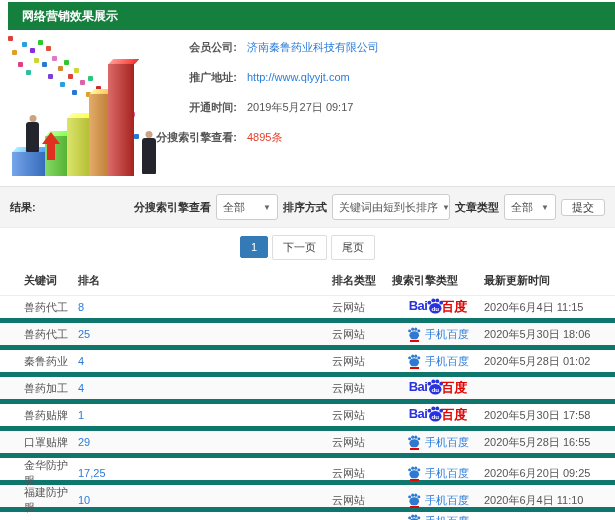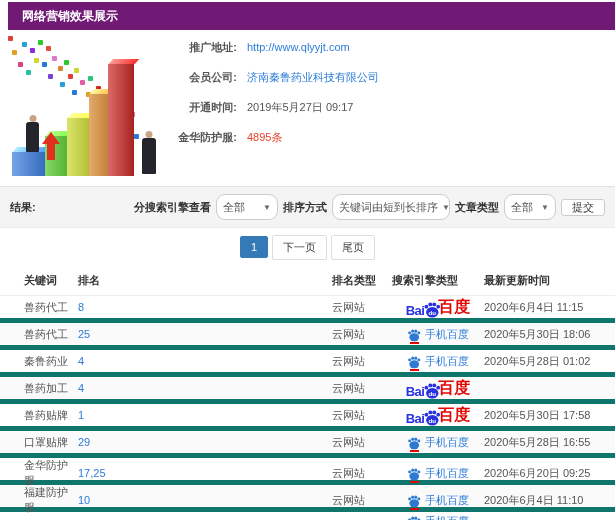--- a/index.html
+++ b/index.html
@@ -1,20 +1,20 @@
 <!DOCTYPE html>
 <html><head>
 <meta charset="utf-8">
 <style>
   * { box-sizing: border-box; margin: 0; padding: 0; }
   html,body { width:615px; height:520px; overflow:hidden; background:#fff;
     font-family:"Liberation Sans","DejaVu Sans",sans-serif; font-size:11px; color:#555; }
 
   
-  .titlebar { margin:2px 0 0 8px; height:28px; background:#701a75; color:#fff;
+  .titlebar { margin:2px 0 0 8px; height:28px; background:#15803d; color:#fff;
     line-height:28px; padding-left:14px; font-size:12px; font-weight:bold; }
 
   
   .info-section { position:relative; height:156px; }
 
   .illustration { position:absolute; left:2px; top:4px; width:170px; height:150px; }
   .bar { position:absolute; bottom:8px; background:linear-gradient(90deg,rgba(255,255,255,.30),rgba(0,0,0,.18)),var(--c); }
   .bar::before { content:''; position:absolute; top:-5px; left:3px; width:100%; height:5px;
     background:inherit; filter:brightness(1.45); transform:skewX(-42deg); }
   .bar1 { --c:#3a7de0; left:10px; width:36px; height:24px; }
@@ -46,21 +46,21 @@
   .info-value { margin-left:10px; color:#555; }
   .link { color:#2b7cd9; text-decoration:none; }
   .red { color:#e8402a; }
 
   
   .results-bar { height:42px; background:#f4f4f4; border-top:1px solid #e2e2e2; border-bottom:1px solid #ececec;
     display:flex; align-items:center; padding:0 10px; }
   .results-label { font-weight:bold; color:#333; }
   .filters { margin-left:auto; display:flex; align-items:center; gap:5px; }
   .filter-label { font-weight:bold; color:#333; white-space:nowrap; }
-  .select { background:#fff; border:1px solid #ccc; border-radius:9px; height:26px;
+  .select { background:#fff; border:1px solid #ccc; border-radius:3px; height:26px;
     display:flex; align-items:center; justify-content:space-between; padding:0 6px; cursor:pointer; white-space:nowrap; }
   .sel-engine { width:62px; } .sel-sort { width:118px; } .sel-article { width:52px; }
   .caret { color:#666; font-size:8px; margin-left:4px; }
   .submit-btn { background:#fff; border:1px solid #ccc; border-radius:3px; height:17px; padding:0 10px;
     color:#333; cursor:pointer; font-size:11px; }
 
   
   .pagination { height:38px; display:flex; align-items:center; justify-content:center; gap:4px; }
   .page-btn { border:1px solid #ddd; background:#fff; color:#444; padding:4px 10px; border-radius:2px;
     cursor:pointer; text-decoration:none; }
@@ -69,25 +69,25 @@
   
   .table { width:100%; }
   .trow, .thead { display:grid; grid-template-columns:78px 254px 60px 92px 1fr; align-items:center; }
   .thead { height:30px; font-weight:bold; color:#333; border-bottom:1px solid #ededed; }
   .trow { height:27px; border-bottom:5px solid #0f766e; }
   .trow:nth-child(odd) { background:#fafafa; }
   .c1 { padding-left:24px; }
   .c-rank { color:#2b7cd9; cursor:pointer; }
   .c-engine { display:flex; justify-content:center; align-items:center; }
 
-  .engine-cell .logo-pc, .engine-cell .logo-mobile { display:none; align-items:flex-end; }
+  .engine-cell .logo-pc, .engine-cell .logo-mobile { display:none; align-items:flex-start; }
   .engine-cell[data-engine="baidu-pc"] .logo-pc { display:inline-flex; }
   .engine-cell[data-engine="baidu-mobile"] .logo-mobile { display:inline-flex; }
   .logo-pc .bai { color:#2932e1; font-weight:bold; font-size:13px; letter-spacing:-.5px; }
-  .logo-pc .bd  { color:#e10602; font-weight:bold; font-size:16px; margin-left:-2px; }
+  .logo-pc .bd  { color:#e10602; font-weight:bold; font-size:13px; margin-left:-2px; }
   .logo-pc svg { margin:0 -1px 0 -1px; }
   .logo-mobile { gap:4px; color:#2b7cd9; }
   .mpaw { position:relative; display:inline-flex; }
   .mpaw::after { content:''; position:absolute; left:3px; bottom:-2px; width:9px; height:2px; background:#e10602; }
   .partial .c-engine { align-self:start; margin-top:2px; }
 </style>
 </head>
 <body>
 
 <div class="titlebar">网络营销效果展示</div>
@@ -100,33 +100,33 @@
     <div class="bar bar3"></div>
     <div class="bar bar4"></div>
     <div class="bar bar5"></div>
     <div class="arrow"></div>
     <div class="fig fig1"></div>
     <div class="fig fig2"></div>
   </div>
 
   <div class="info-rows">
     <div class="info-row">
+      <span class="info-label">会员公司:</span>
+      <a class="info-value link" href="#">济南秦鲁药业科技有限公司</a>
+    </div>
+    <div class="info-row">
       <span class="info-label">推广地址:</span>
       <a class="info-value link" href="#">http://www.qlyyjt.com</a>
-    </div>
-    <div class="info-row">
-      <span class="info-label">会员公司:</span>
-      <a class="info-value link" href="#">济南秦鲁药业科技有限公司</a>
     </div>
     <div class="info-row">
       <span class="info-label">开通时间:</span>
       <span class="info-value">2019年5月27日 09:17</span>
     </div>
     <div class="info-row">
-      <span class="info-label">金华防护服:</span>
+      <span class="info-label">分搜索引擎查看:</span>
       <span class="info-value red">4895条</span>
     </div>
   </div>
 </div>
 
 <div class="results-bar">
   <span class="results-label">结果:</span>
   <div class="filters">
     <span class="filter-label">分搜索引擎查看</span>
     <div class="select sel-engine">

